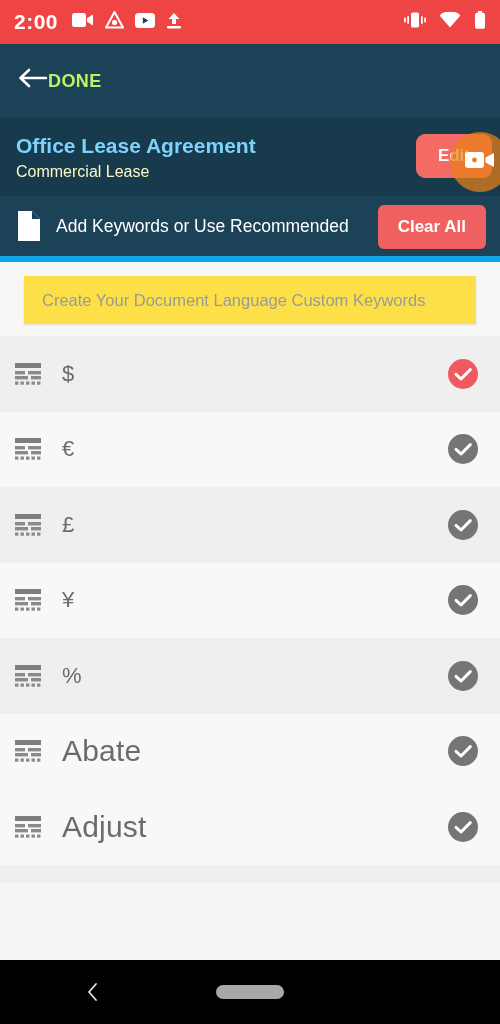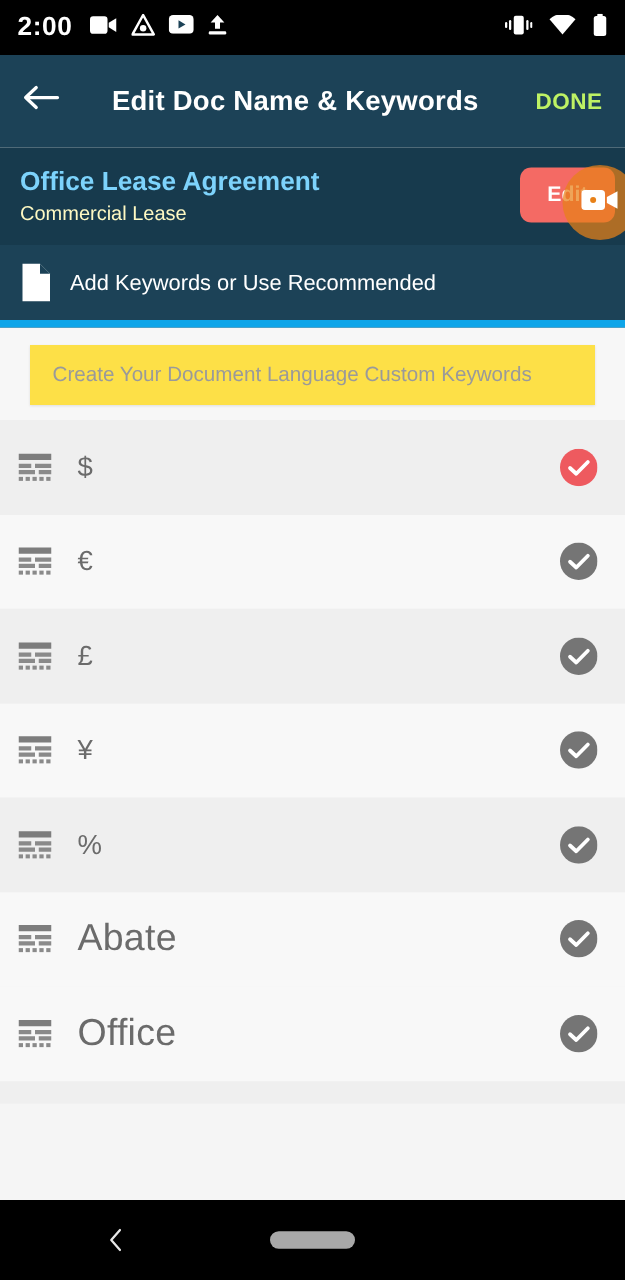--- a/index.html
+++ b/index.html
@@ -6,21 +6,21 @@
   html, body {
     width: 500px; height: 1024px;
     background: #f5f5f5;
     font-family: "Liberation Sans", sans-serif;
     overflow: hidden;
   }
   #app { position: relative; width: 500px; height: 1024px; overflow: hidden; }
 
   
   .statusbar {
-    height: 44px; background: #000000; color: #ffffff;
+    height: 44px; background: #ef4444; color: #ffffff;
     display: flex; align-items: center; padding: 0 14px;
   }
   .status-time { font-size: 21px; font-weight: bold; letter-spacing: .5px; }
   .status-left-icons { display: flex; align-items: center; gap: 11px; margin-left: 14px; }
   .status-right-icons { margin-left: auto; display: flex; align-items: center; gap: 13px; }
   .sicon { display: block; }
 
   
   .titlebar {
     height: 74px; background: #1c4257; color: #fff;
@@ -167,21 +167,20 @@
       </span>
     </span>
   </div>
 
   <div class="titlebar">
     <span class="back-arrow">
       <svg width="30" height="24" viewBox="0 0 30 24">
           <path d="M11 4 L2.5 12 L11 20 M2.5 12 H28" fill="none" stroke="#fff" stroke-width="2.6" stroke-linecap="round" stroke-linejoin="round"></path>
         </svg>
     </span>
-    <span class="title-text">Edit Doc Name &amp; Keywords</span>
     <span class="done-btn">DONE</span>
   </div>
 
   <div class="dochead">
     <div class="dochead-texts">
       <span class="doc-title">Office Lease Agreement</span>
       <span class="doc-sub">Commercial Lease</span>
     </div>
     <button class="edit-btn">Edit</button>
   </div>
@@ -197,20 +196,21 @@
   </div>
 
   <div class="kwbar">
     <span class="doc-file-icon">
       <svg width="26" height="32" viewBox="0 0 26 32">
           <path d="M2 1 H16 L24 9 V31 H2 Z" fill="#ffffff"></path>
           <path d="M16 1 V9 H24 Z" fill="#1c4257"></path>
         </svg>
     </span>
     <span class="kw-label">Add Keywords or Use Recommended</span>
+    <button class="clear-btn">Clear All</button>
   </div>
 
   <div class="input-wrap">
     <input class="kw-input" type="text" placeholder="Create Your Document Language Custom Keywords" style="">
   </div>
 
   <div class="list" id="keyword-list">
       <div class="row odd">
         <span class="row-icon"><svg width="30" height="24" viewBox="0 0 30 24">
             <rect x="1" y="1" width="26" height="5" fill="#7d7d7d"></rect>
@@ -331,21 +331,21 @@
             <rect x="1" y="9" width="10" height="3.4" fill="#8a8a8a"></rect>
             <rect x="14" y="9" width="13" height="3.4" fill="#8a8a8a"></rect>
             <rect x="1" y="14" width="13" height="3.4" fill="#8a8a8a"></rect>
             <rect x="17" y="14" width="10" height="3.4" fill="#8a8a8a"></rect>
             <rect x="1" y="19.5" width="3.4" height="3.2" fill="#8a8a8a"></rect>
             <rect x="6.5" y="19.5" width="3.4" height="3.2" fill="#8a8a8a"></rect>
             <rect x="12" y="19.5" width="3.4" height="3.2" fill="#8a8a8a"></rect>
             <rect x="17.5" y="19.5" width="3.4" height="3.2" fill="#8a8a8a"></rect>
             <rect x="23" y="19.5" width="3.4" height="3.2" fill="#8a8a8a"></rect>
           </svg></span>
-        <span class="row-label">Office</span>
+        <span class="row-label">Adjust</span>
         <span class="check"><svg width="30" height="30" viewBox="0 0 30 30">
             <circle cx="15" cy="15" r="15" fill="#757575"></circle>
             <path d="M8 15.4 L13 20 L22.3 10.6" fill="none" stroke="#ffffff" stroke-width="3" stroke-linecap="round" stroke-linejoin="round"></path>
           </svg></span>
       </div>
     </div>
 
   <div class="bottom-strip"></div>
 
   <div class="navbar">

